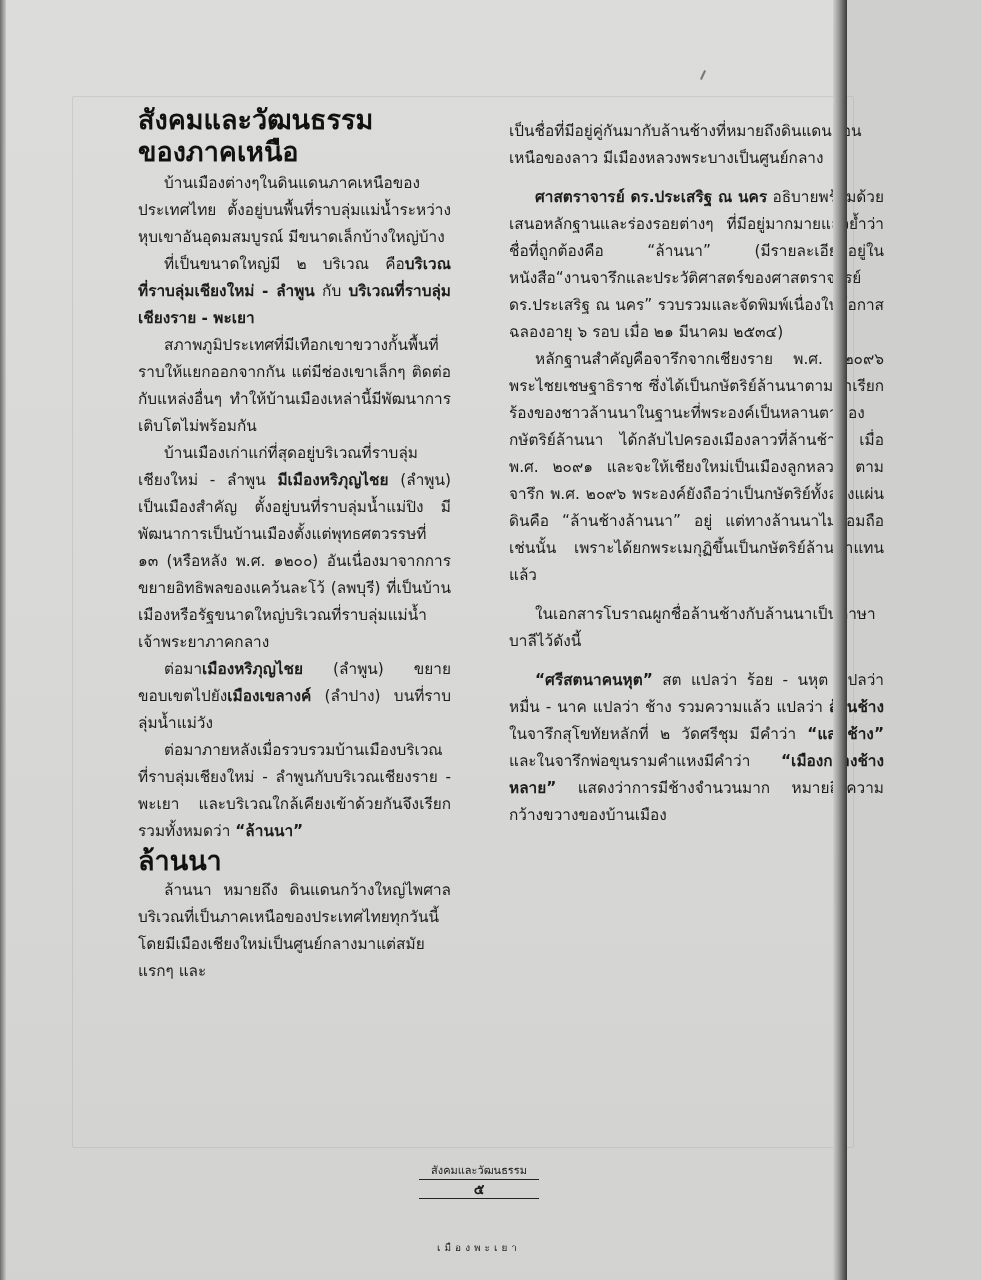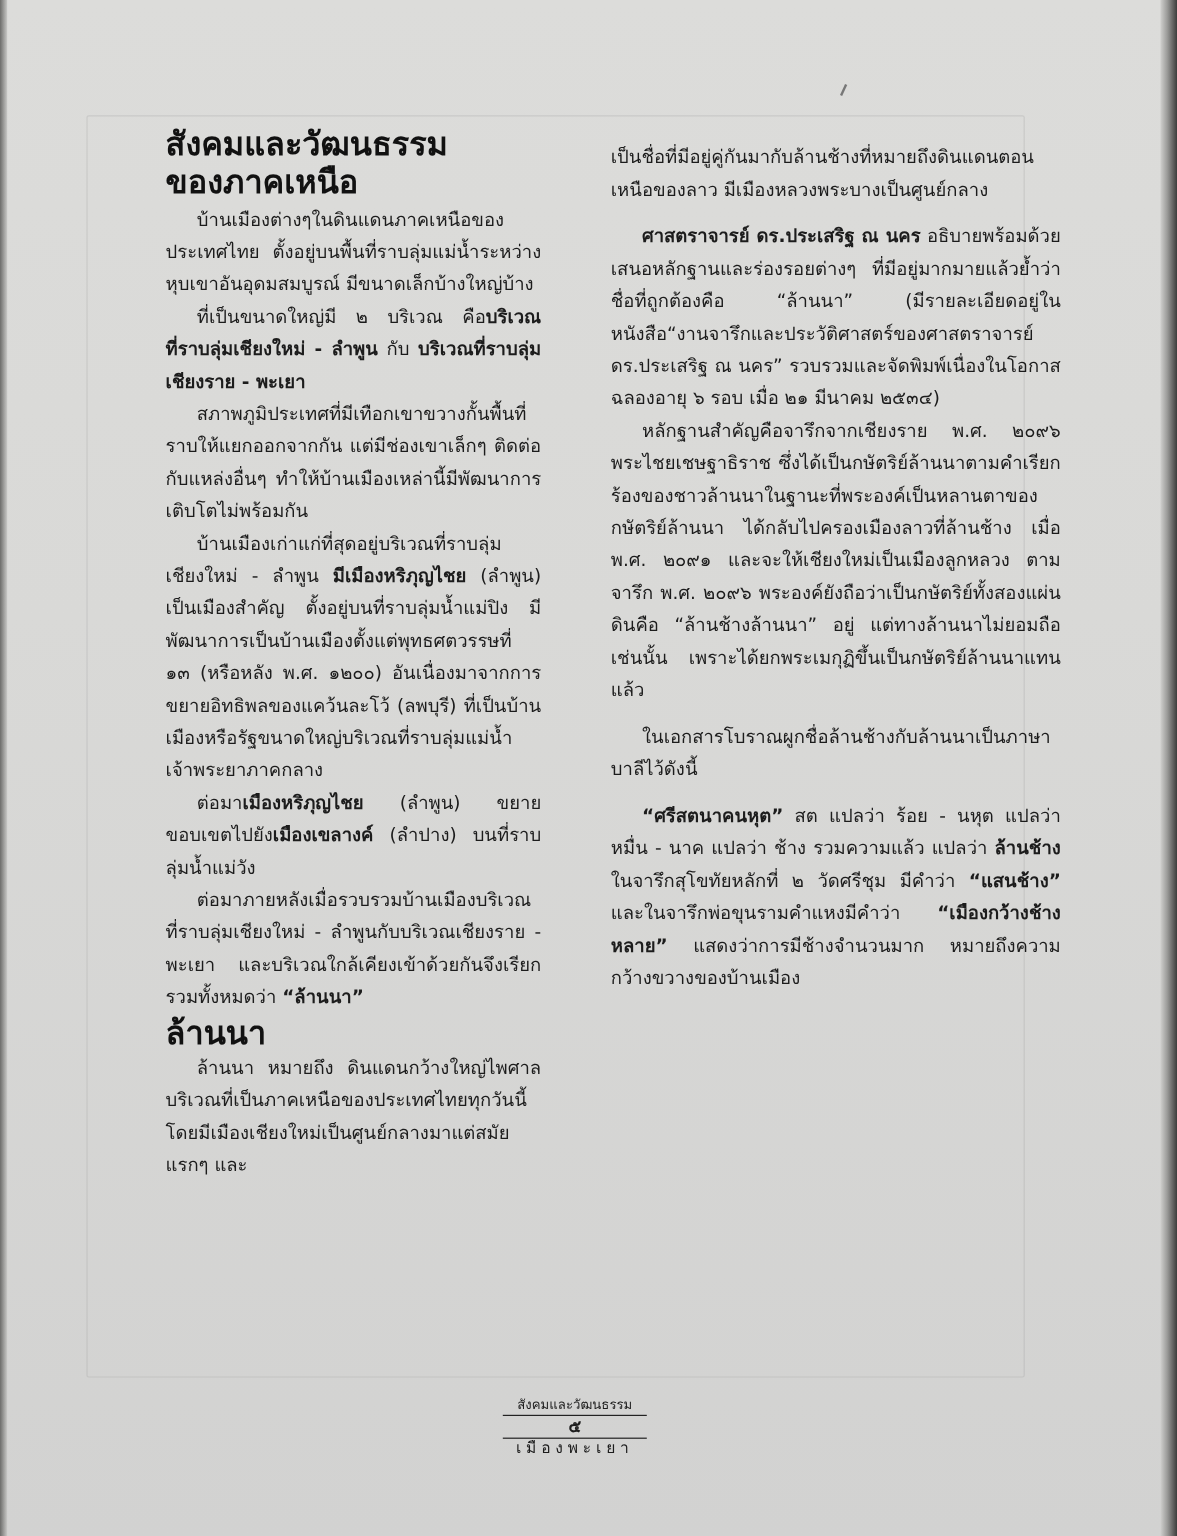--- a/index.html
+++ b/index.html
@@ -3,22 +3,23 @@
 <meta charset="utf-8">
 <style>
   html, body { margin: 0; padding: 0; }
   body {
     width: 981px; height: 1280px; overflow: hidden;
     background: #cfcfcd;
     font-family: "DejaVu Sans", "Liberation Sans", sans-serif;
     color: #1c1c1c;
   }
   .page {
-    position: relative; width: 981px; height: 1280px;
+    position: relative; width: 827px; height: 1280px;
     background: linear-gradient(180deg, #dcdcda 0%, #d9d9d7 40%, #d2d2d1 100%);
+    padding-left: 20px;
   }
   .page::before { 
     content: ""; position: absolute; left: 0; top: 0; bottom: 0; width: 6px;
     background: linear-gradient(90deg, #6d6d6b, #c8c8c6);
   }
   .page::after { 
     content: ""; position: absolute; right: 0; top: 0; bottom: 0; width: 14px;
     background: linear-gradient(270deg, #3b3b3a, #9c9c9a 60%, #d0d0ce);
   }
   .map-box {
@@ -44,21 +45,21 @@
   b { font-weight: bold; }
   .footer {
     position: absolute; left: 419px; top: 1163px; width: 120px;
     text-align: center; color: #1c1c1c;
   }
   .footer .series {
     font-size: 11px; line-height: 15px; padding-bottom: 1px;
     border-bottom: 1px solid #222;
   }
   .footer .pageno { font-size: 14px; font-weight: bold; line-height: 18px; border-bottom: 1px solid #222; }
-  .footer .book { font-size: 13px; letter-spacing: 4px; line-height: 18px; }
+  .footer .book { font-size: 10px; letter-spacing: 4px; line-height: 18px; margin-top: 40px; }
   .pen-mark {
     position: absolute; left: 702px; top: 70px; width: 2px; height: 10px;
     background: #777; transform: rotate(25deg);
   }
 </style>
 </head>
 <body>
 
 <div class="page">
   <div class="map-box"></div>

